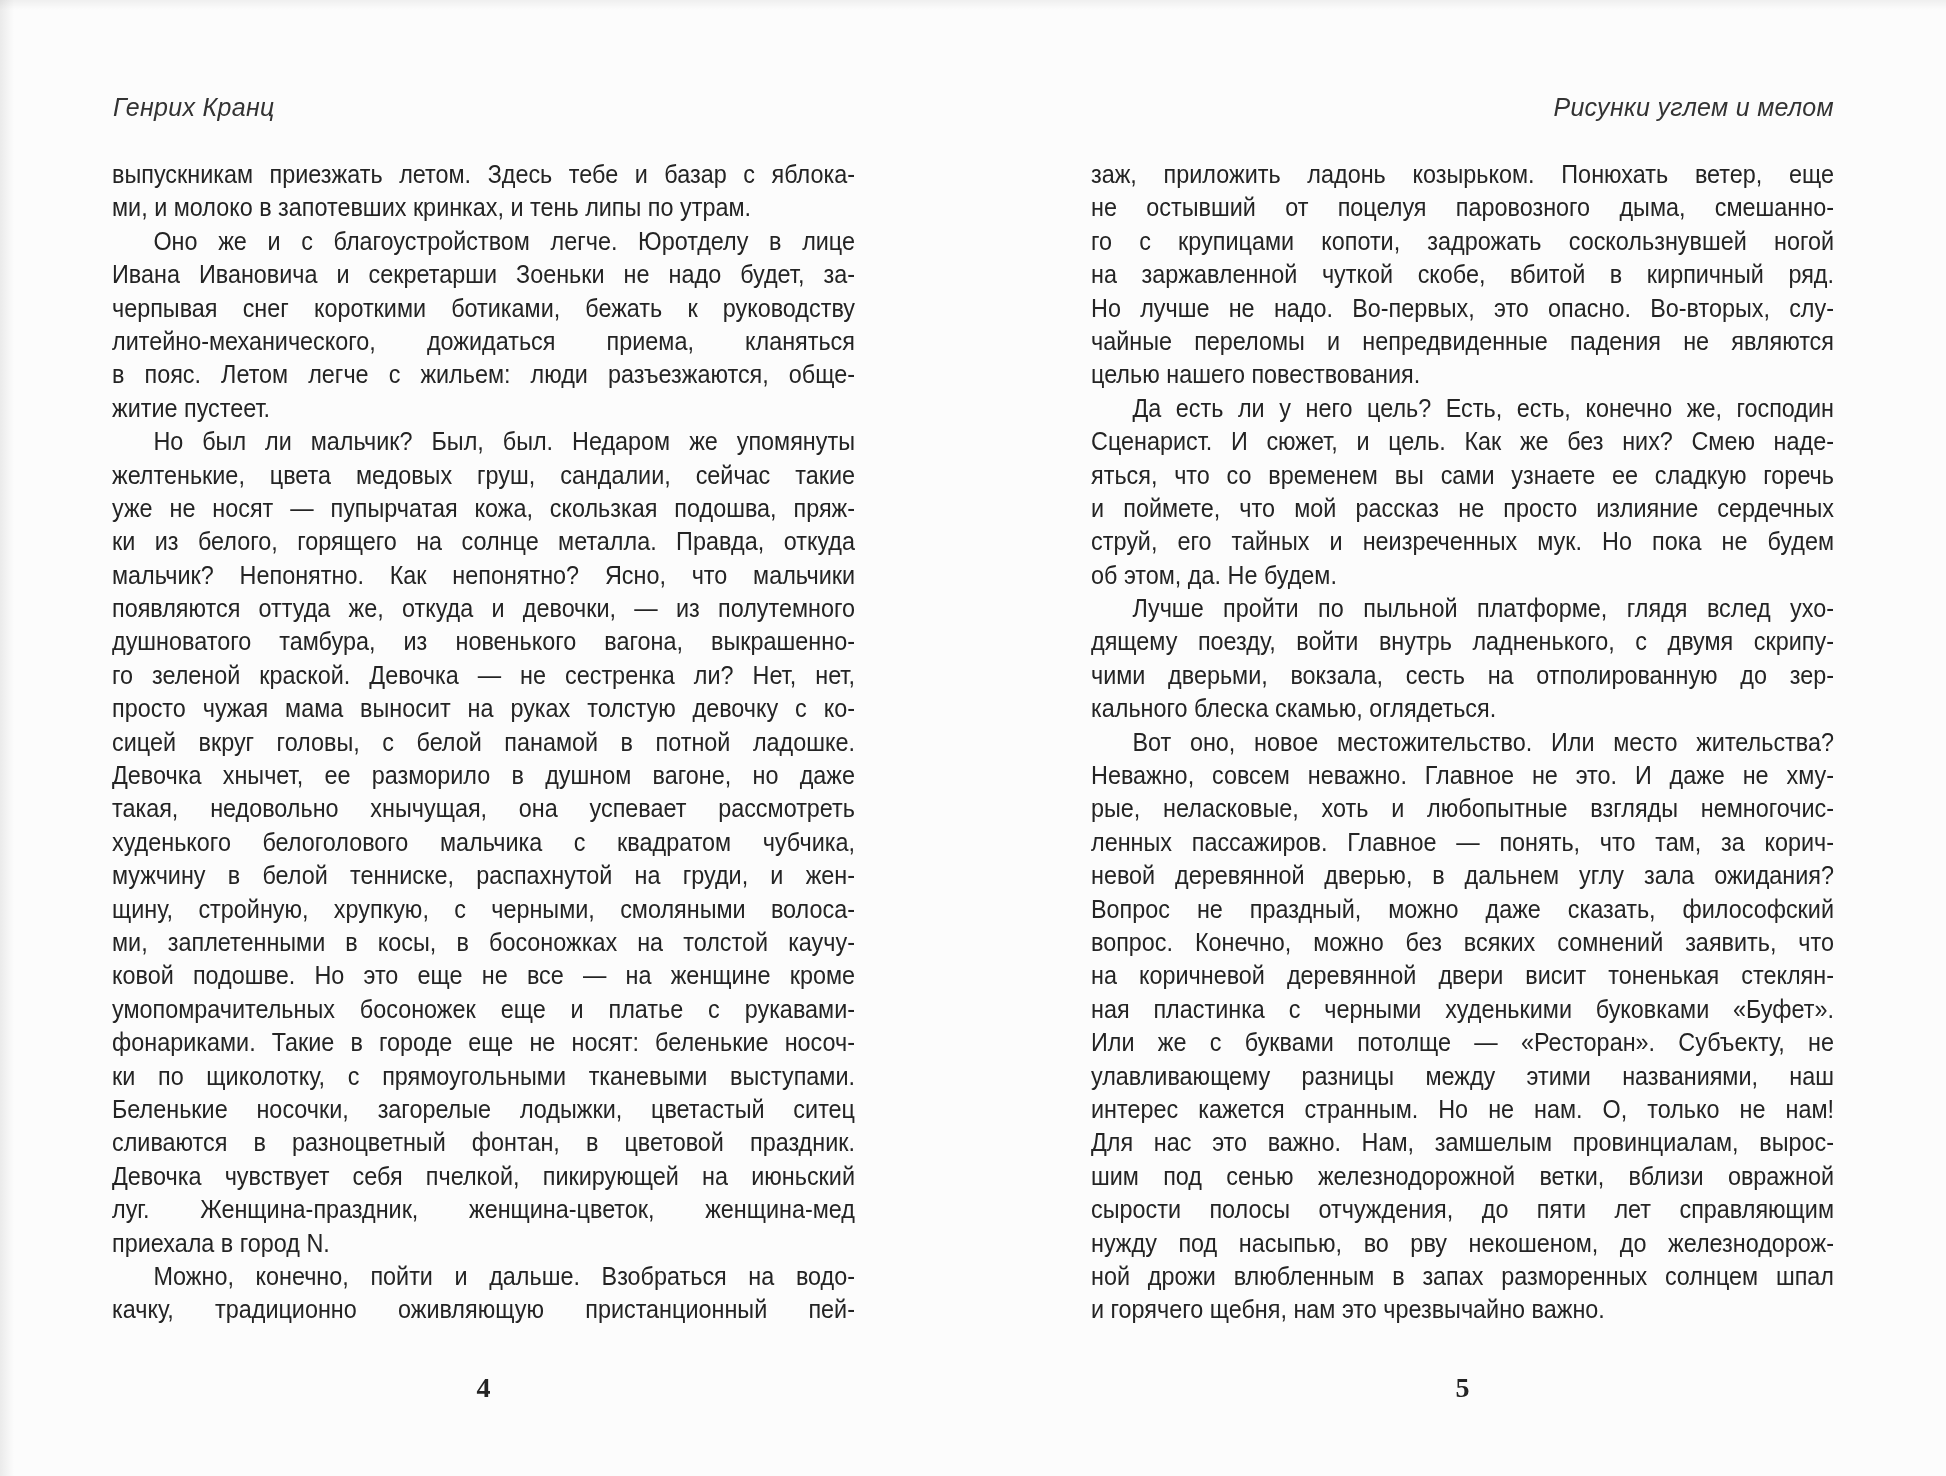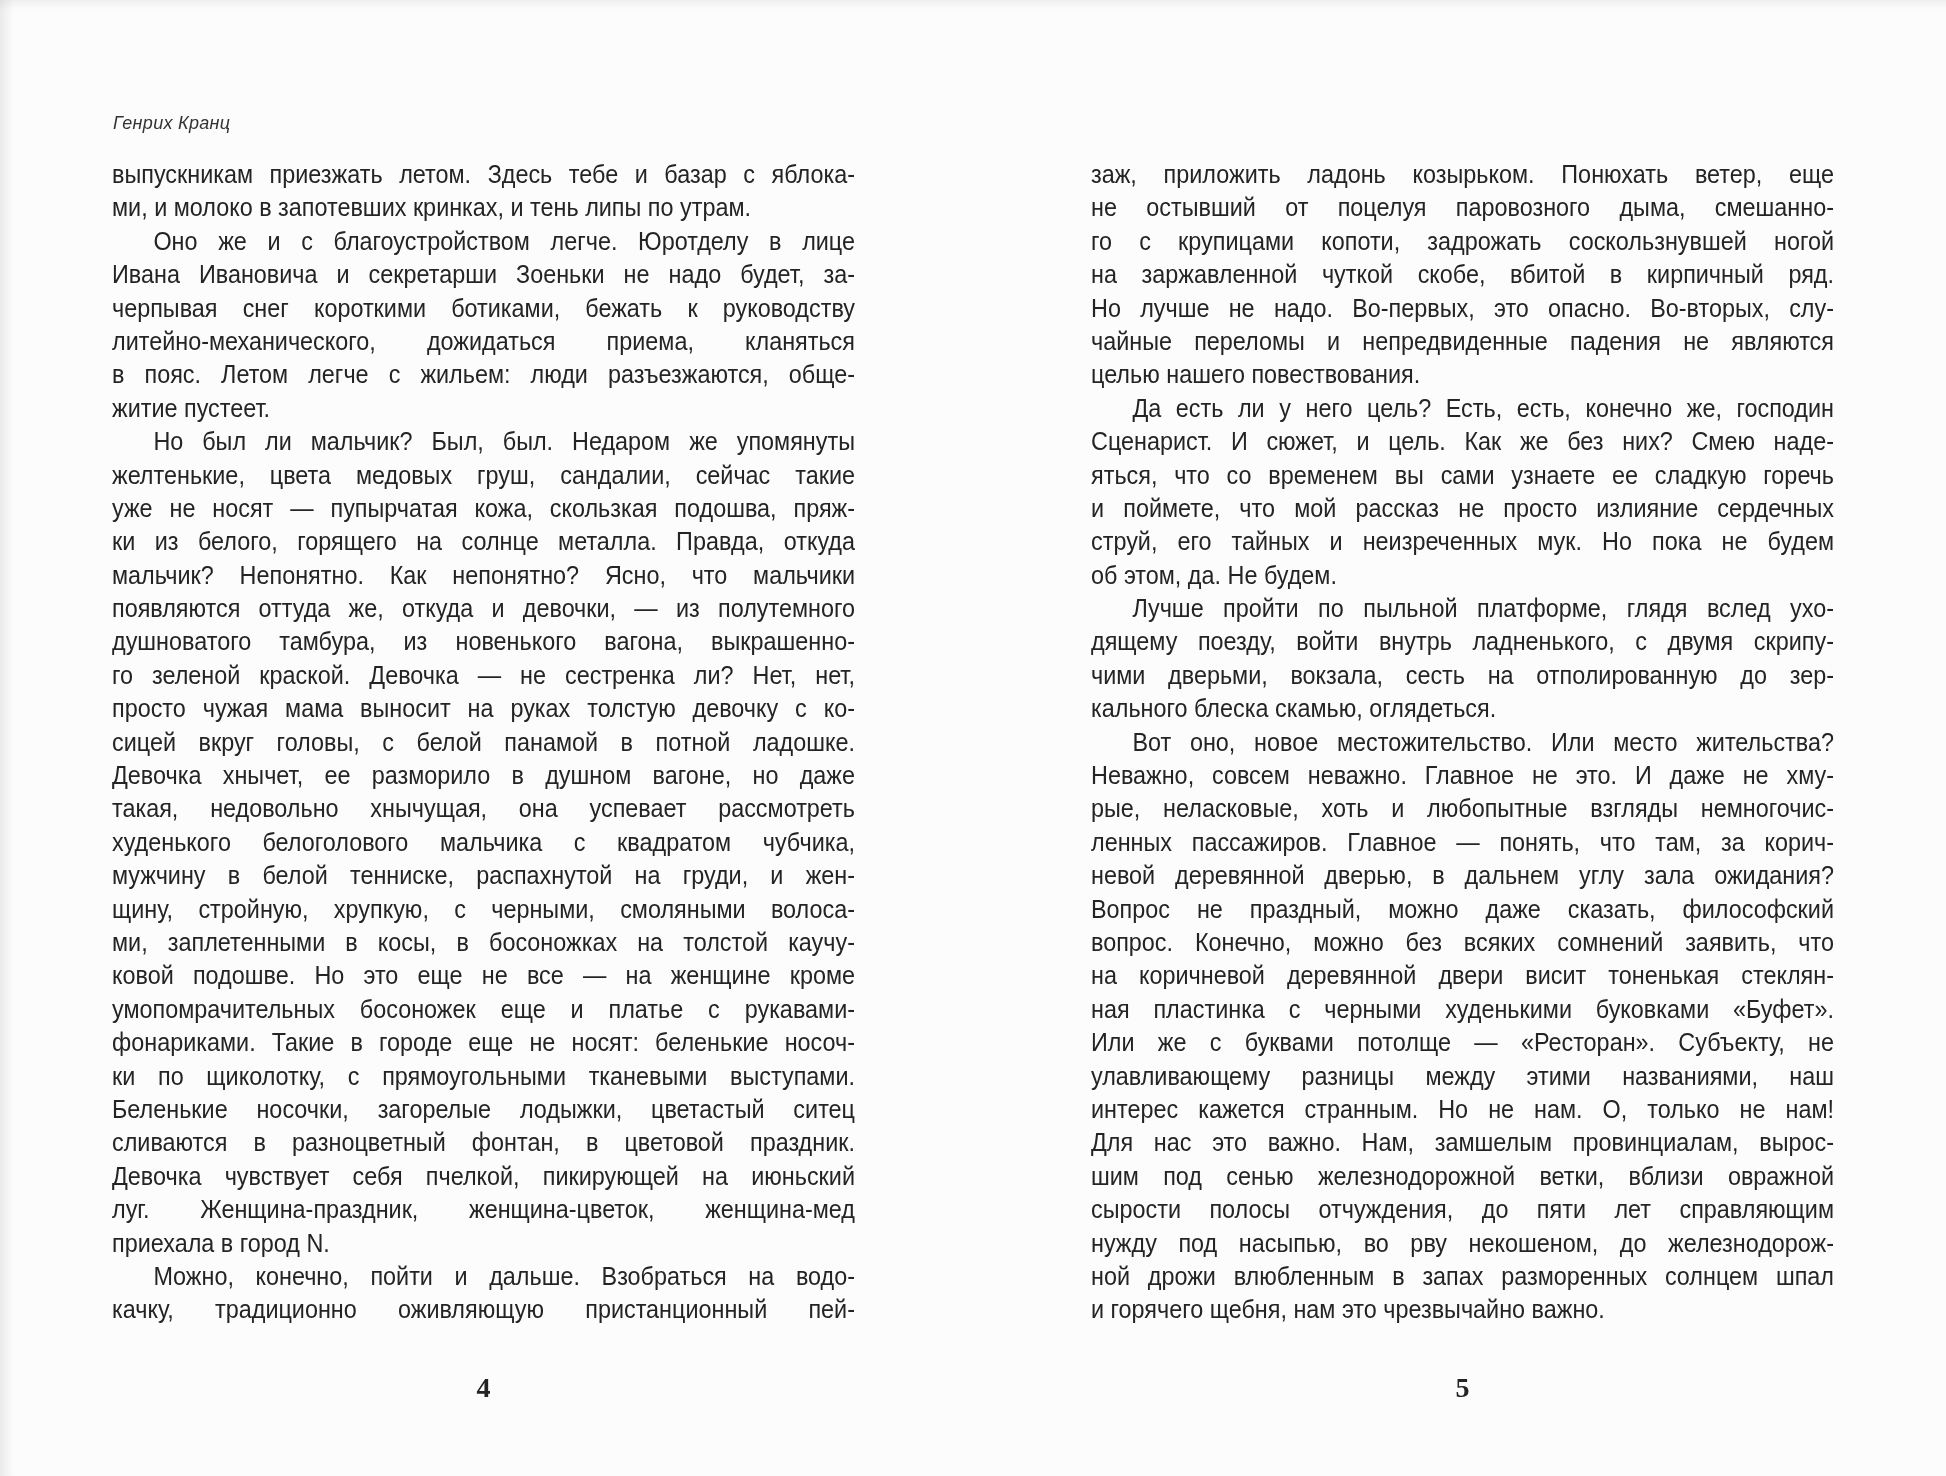--- a/index.html
+++ b/index.html
@@ -20,22 +20,22 @@
     content:"";position:absolute;left:0;top:0;bottom:0;width:14px;
     background:linear-gradient(to right,rgba(0,0,0,0.07),rgba(0,0,0,0));
     pointer-events:none;
   }
   .sheet::after{
     content:"";position:absolute;left:0;top:0;right:0;height:10px;
     background:linear-gradient(to bottom,rgba(0,0,0,0.05),rgba(0,0,0,0));
     pointer-events:none;
   }
   .running-head{
-    position:absolute;top:108px;
-    font-style:italic;font-size:18px;line-height:30px;
+    position:absolute;top:92px;
+    font-style:italic;font-size:25px;line-height:30px;
     color:var(--head-ink);letter-spacing:.3px;white-space:nowrap;
   }
   #head-left{left:113px;}
   #head-right{left:1091px;width:743px;text-align:right;}
   .page-text{
     position:absolute;top:158px;width:743px;
   }
   #body-left{left:112px;}
   #body-right{left:1091px;}
   .line{
@@ -58,20 +58,21 @@
   #num-left{left:112px;}
   #num-right{left:1091px;}
 </style>
 </head>
 <body>
 
 <div class="sheet">
 
   <div class="running-head" id="head-left">Генрих Кранц</div>
 
+  <div class="running-head" id="head-right">Рисунки углем и мелом</div>
 
   <div class="page-text" id="body-right">
       <div class="line">заж, приложить ладонь козырьком. Понюхать ветер, еще</div>
       <div class="line">не остывший от поцелуя паровозного дыма, смешанно-</div>
       <div class="line">го с крупицами копоти, задрожать соскользнувшей ногой</div>
       <div class="line">на заржавленной чуткой скобе, вбитой в кирпичный ряд.</div>
       <div class="line">Но лучше не надо. Во-первых, это опасно. Во-вторых, слу-</div>
       <div class="line">чайные переломы и непредвиденные падения не являются</div>
       <div class="line para-end">целью нашего повествования.</div>
       <div class="line indent">Да есть ли у него цель? Есть, есть, конечно же, господин</div>

